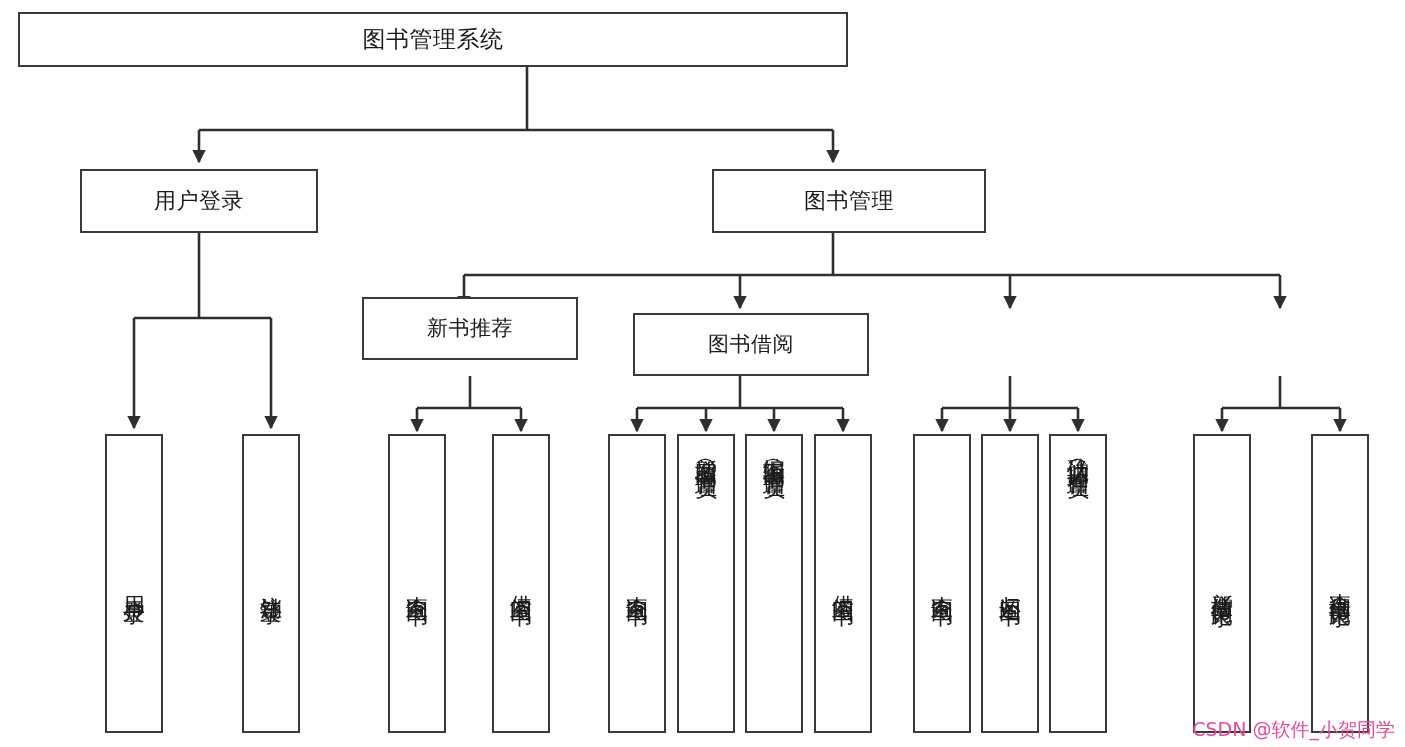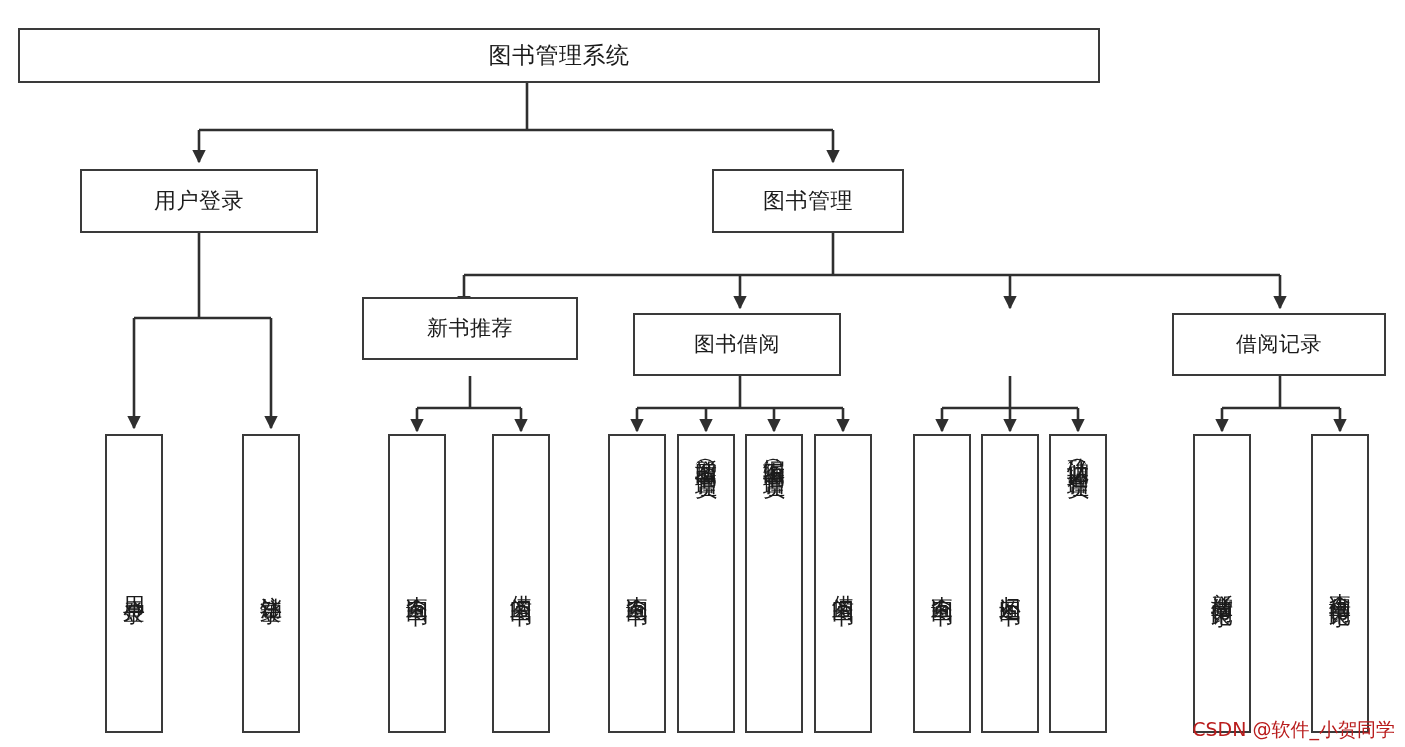--- a/index.html
+++ b/index.html
@@ -66,21 +66,21 @@
   }
   .node-leaf-mid {
     align-items: center;
     padding-top: 0;
   }
   #watermark {
     position: absolute;
     right: 10px;
     bottom: 4px;
     font-size: 19px;
-    color: #b91c1c;
+    color: #ec4899;
     white-space: nowrap;
     user-select: none;
     text-align: right;
   }
 </style>
 </head>
 <body>
 
 <div id="canvas">
 
@@ -130,44 +130,41 @@
       <path d="M 1010 408 L 1010 431" marker-end="url(#arrow)"></path>
       <path d="M 1078 408 L 1078 431" marker-end="url(#arrow)"></path>
 
       <path d="M 1280 376 L 1280 408"></path>
       <path d="M 1222 408 L 1340 408"></path>
       <path d="M 1222 408 L 1222 431" marker-end="url(#arrow)"></path>
       <path d="M 1340 408 L 1340 431" marker-end="url(#arrow)"></path>
     </g>
   </svg>
 
-  <div class="node-box node-root" style="left:18px; top:28px; width:1082px; height:55px;">
+  <div class="node-box node-root" style="left:18px; top:12px; width:830px; height:55px;">
     <span class="node-label">图书管理系统</span>
   </div>
 
   <div class="node-box node-lvl2" style="left:80px; top:169px; width:238px; height:64px;">
     <span class="node-label">用户登录</span>
   </div>
 
-  <div class="node-box node-lvl2" style="left:712px; top:169px; width:192px; height:64px;">
+  <div class="node-box node-lvl2" style="left:712px; top:169px; width:274px; height:64px;">
     <span class="node-label">图书管理</span>
   </div>
 
   <div class="node-box node-lvl3" style="left:362px; top:297px; width:216px; height:63px;">
     <span class="node-label">新书推荐</span>
   </div>
 
-  <div class="node-box node-lvl3" style="left:633px; top:313px; width:208px; height:63px;">
+  <div class="node-box node-lvl3" style="left:633px; top:313px; width:236px; height:63px;">
     <span class="node-label">图书借阅</span>
   </div>
 
 
-  <div class="node-box node-lvl3" style="left:1172px; top:313px; width:214px; height:63px;">
-    <span class="node-label">借阅记录</span>
-  </div>
 
   <div class="node-box node-leaf node-leaf-mid" style="left:105px; top:434px; width:58px; height:299px;">
     <span class="node-label">用户登录</span>
   </div>
 
   <div class="node-box node-leaf node-leaf-mid" style="left:242px; top:434px; width:58px; height:299px;">
     <span class="node-label">注销登录</span>
   </div>
 
   <div class="node-box node-leaf node-leaf-mid" style="left:388px; top:434px; width:58px; height:299px;">

